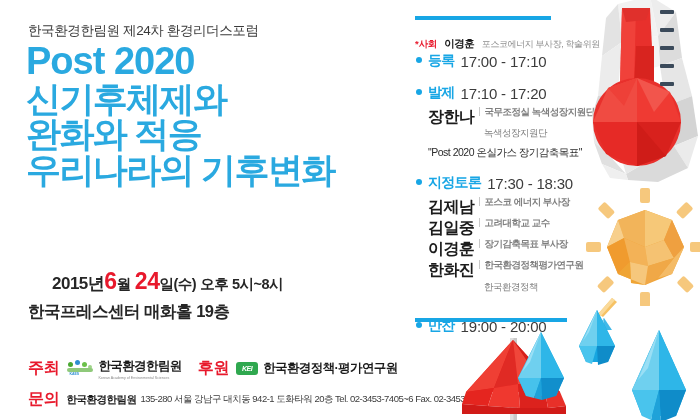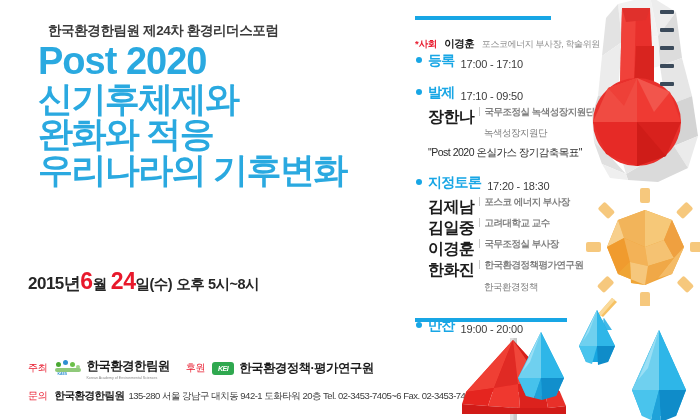--- a/index.html
+++ b/index.html
@@ -14,50 +14,50 @@
     width: 700px; height: 420px;
     background: #ffffff;
     overflow: hidden;
   }
 
   
   #left-col { position: absolute; left: 0; top: 0; width: 392px; height: 420px; }
 
   .kicker {
     position: absolute; left: 28px; top: 22px;
-    font-size: 13.5px; font-weight: bold; color: #3a3a3a;
-    letter-spacing: -0.4px; white-space: nowrap; margin-left: 20px;
+    font-size: 13.5px; font-weight: normal; color: #3a3a3a;
+    letter-spacing: -0.4px; white-space: nowrap;
   }
 
   #headline {
-    position: absolute; left: 38px; top: 42px;
+    position: absolute; left: 26px; top: 42px;
     color: #2aa9e0;
     font-weight: bold;
     letter-spacing: -1.6px;
     line-height: 1.02;
   }
   .hl-line { display: block; white-space: nowrap; }
   .hl-en { font-size: 38px; letter-spacing: -1px; }
   .hl-ko { font-size: 35px; }
 
   #date-block {
     position: absolute; left: 28px; top: 268px;
     color: #262626; letter-spacing: -0.5px;
   }
-  .date-line1 { font-size: 17px; font-weight: bold; white-space: nowrap; line-height: 1.2; }
+  .date-line1 { font-size: 17px; font-weight: bold; white-space: nowrap; line-height: 1.2; margin-left: 24px; }
   .date-line1 .num-red { color: #e8192c; font-size: 23px; font-weight: bold; }
   .date-line1 .sm { font-size: 14.5px; font-weight: bold; }
   .date-line2 { font-size: 16.5px; font-weight: bold; margin-top: 5px; white-space: nowrap; }
 
   
   #footer { position: absolute; left: 28px; top: 356px; }
   .footer-row { display: flex; align-items: center; white-space: nowrap; }
   .footer-row + .footer-row { margin-top: 9px; }
   .tag-red {
-    color: #e8192c; font-size: 10px; font-weight: normal;
+    color: #e8192c; font-size: 16px; font-weight: bold;
     letter-spacing: -0.3px; margin-right: 7px;
   }
   .org-name { font-size: 12.5px; font-weight: bold; color: #1b1b1b; letter-spacing: -0.6px; }
   .org-sub { font-size: 3.6px; color: #8a8a8a; letter-spacing: 0px; display:block; margin-top:1px;}
   .logo-kaes {
     width: 28px; height: 16px; margin-right: 4px; position: relative;
     display: inline-block;
   }
   .logo-kaes .ppl { position:absolute; border-radius:50%; }
   .logo-kaes .p1 { width:5px;height:5px;background:#4aa832;left:2px;top:2px;}
@@ -96,21 +96,21 @@
   .ag-head { display: flex; align-items: flex-end; white-space: nowrap; }
   .ag-dot {
     position: absolute; left: 8px; top: 5px;
     width: 6px; height: 6px; border-radius: 50%; background: #18a6e5;
   }
   .ag-title {
     color: #18a6e5; font-size: 14px; font-weight: bold;
     letter-spacing: -0.7px;
   }
   .ag-time {
-    color: #3c3c3c; font-size: 11px; margin-left: 6px; letter-spacing: -0.2px;
+    color: #3c3c3c; font-size: 15px; margin-left: 6px; letter-spacing: -0.2px;
   }
   .ag-people { margin-top: 4px; }
   .person { display: flex; align-items: flex-start; white-space: nowrap; line-height: 1.32; }
   .p-name { color: #1b1b1b; font-size: 16px; font-weight: bold; letter-spacing: -0.6px; min-width: 40px;}
   .p-sep { color: #b8b8b8; font-size: 9px; margin: 0 4px; }
   .p-aff { color: #7f7f7f; font-size: 9.5px; letter-spacing: -0.5px; font-weight: bold; }
   .p-aff2 { color: #7f7f7f; font-size: 9.5px; letter-spacing: -0.5px; margin-left: 56px; display:block;}
   .talk-title {
     color: #2b2b2b; font-size: 10.5px; letter-spacing: -0.5px;
     margin-top: 6px; white-space: nowrap;
@@ -144,20 +144,21 @@
       <span class="hl-line hl-ko">완화와 적응</span>
       <span class="hl-line hl-ko">우리나라의 기후변화</span>
     </div>
 
     <div id="date-block">
       <div class="date-line1">
         <span>2015년</span><span class="num-red">6</span><span class="sm">월</span>
         <span class="num-red">24</span><span class="sm">일(수)</span>
         <span class="sm">오후 5시~8시</span>
       </div>
+      <div class="date-line2">한국프레스센터 매화홀 19층</div>
     </div>
 
     <div id="footer">
 
       <div class="footer-row">
         <span class="tag-red">주최</span>
         <span class="logo-kaes">
           <span class="ppl p1"></span>
             <span class="ppl p2"></span>
             <span class="ppl p3"></span>
@@ -201,55 +202,55 @@
           <span class="ag-title">등록</span>
           <span class="ag-time">17:00 - 17:10</span>
         </div>
       </div>
       <div class="sp14"></div>
 
       <div class="ag-item">
         <span class="ag-dot"></span>
         <div class="ag-head">
           <span class="ag-title">발제</span>
-          <span class="ag-time">17:10 - 09:50</span>
+          <span class="ag-time">17:10 - 17:20</span>
         </div>
         <div class="ag-people">
           <div class="person">
             <span class="p-name">장한나</span>
             <span class="p-sep">|</span>
             <span class="p-aff">국무조정실 녹색성장지원단</span>
           </div>
           <span class="p-aff2">녹색성장지원단</span>
         </div>
         <div class="talk-title">"Post 2020 온실가스 장기감축목표"</div>
       </div>
       <div class="sp14"></div>
 
       <div class="ag-item">
         <span class="ag-dot"></span>
         <div class="ag-head">
           <span class="ag-title">지정토론</span>
-          <span class="ag-time">17:20 - 18:30</span>
+          <span class="ag-time">17:30 - 18:30</span>
         </div>
         <div class="ag-people">
           <div class="person">
             <span class="p-name">김제남</span>
             <span class="p-sep">|</span>
             <span class="p-aff">포스코 에너지 부사장</span>
           </div>
           <div class="person">
             <span class="p-name">김일중</span>
             <span class="p-sep">|</span>
             <span class="p-aff">고려대학교 교수</span>
           </div>
           <div class="person">
             <span class="p-name">이경훈</span>
             <span class="p-sep">|</span>
-            <span class="p-aff">국무조정실 부사장</span>
+            <span class="p-aff">장기감축목표 부사장</span>
           </div>
           <div class="person">
             <span class="p-name">한화진</span>
             <span class="p-sep">|</span>
             <span class="p-aff">한국환경정책평가연구원</span>
           </div>
           <span class="p-aff2">한국환경정책</span>
         </div>
       </div>
       <div class="sp14"></div>

